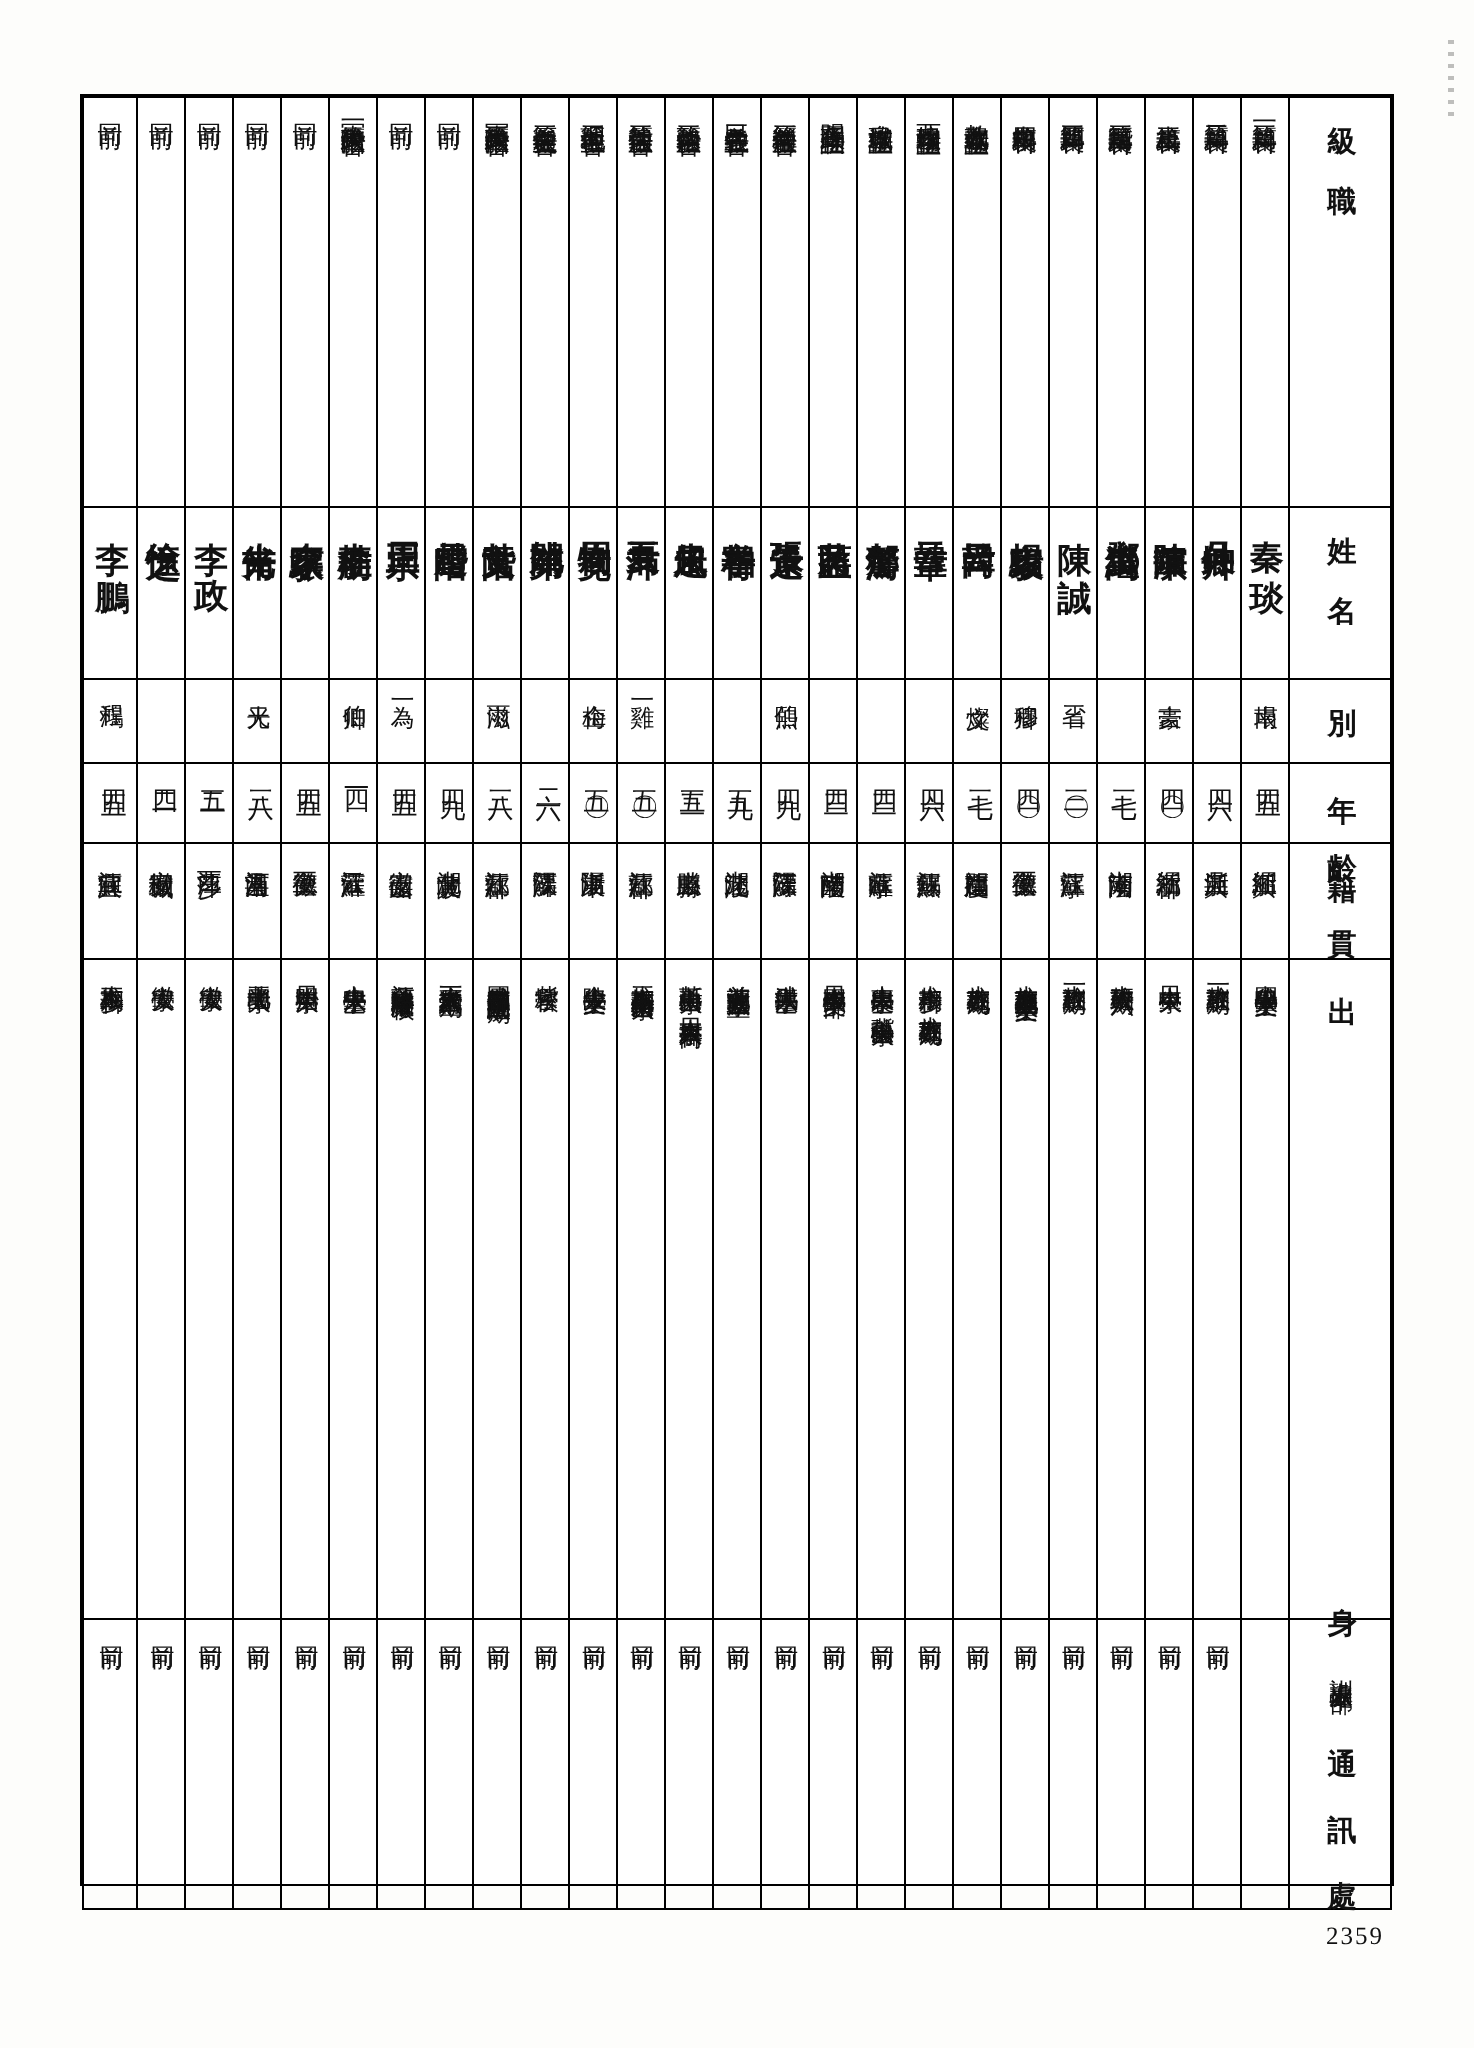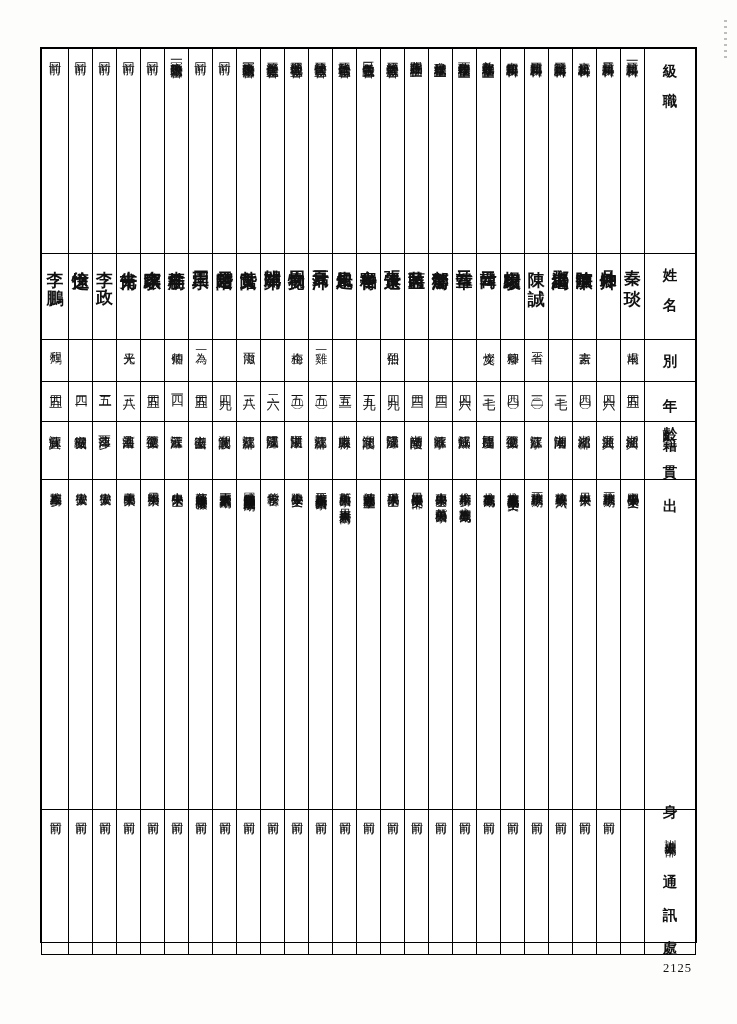--- a/index.html
+++ b/index.html
@@ -1107,14 +1107,14 @@
             <div class="vt">通</div>
             <div class="vt">訊</div>
             <div class="vt">處</div>
           </div>
         </td>
       </tr>
     </tbody>
       </table>
   </div>
 
-  <div class="page-number">2125</div>
+  <div class="page-number">2359</div>
 </div>
 
 </body></html>

